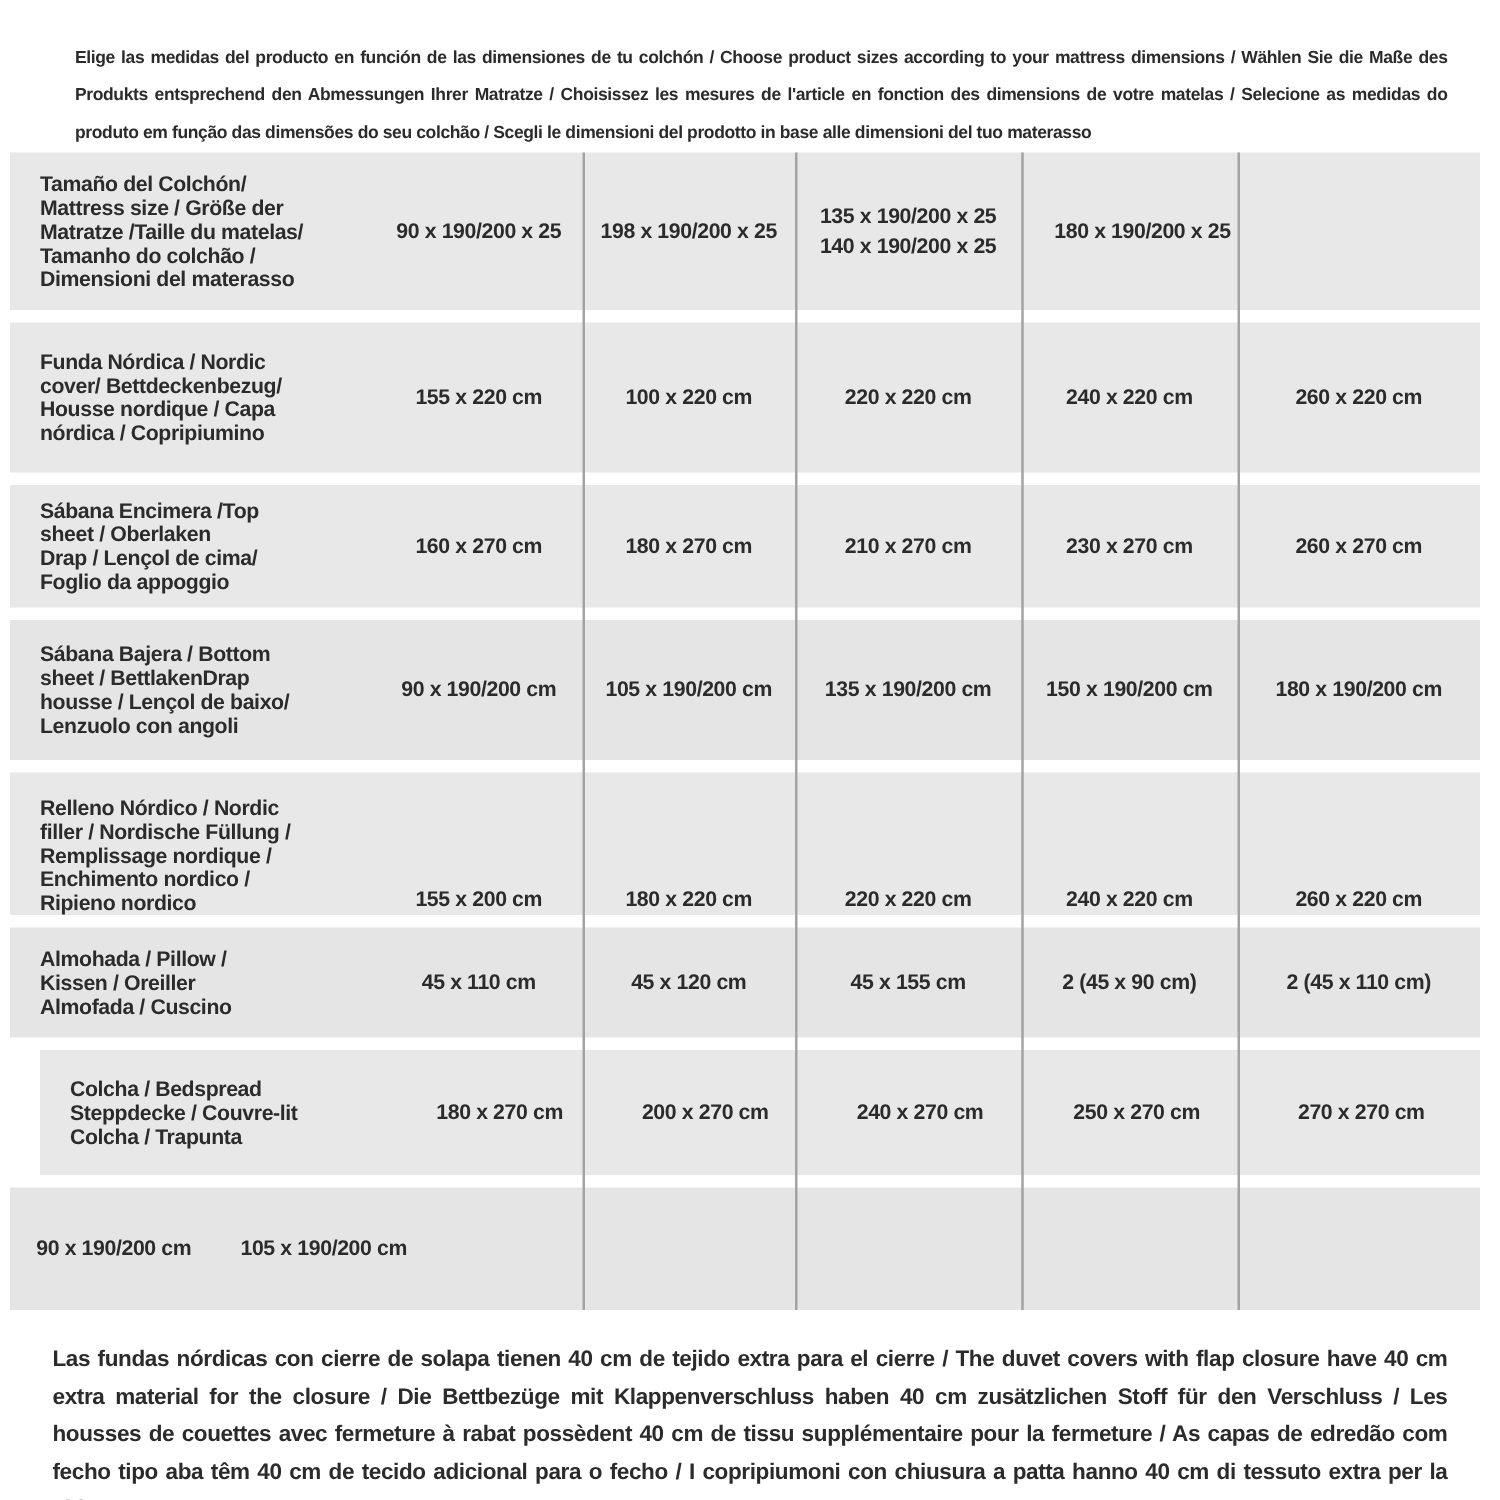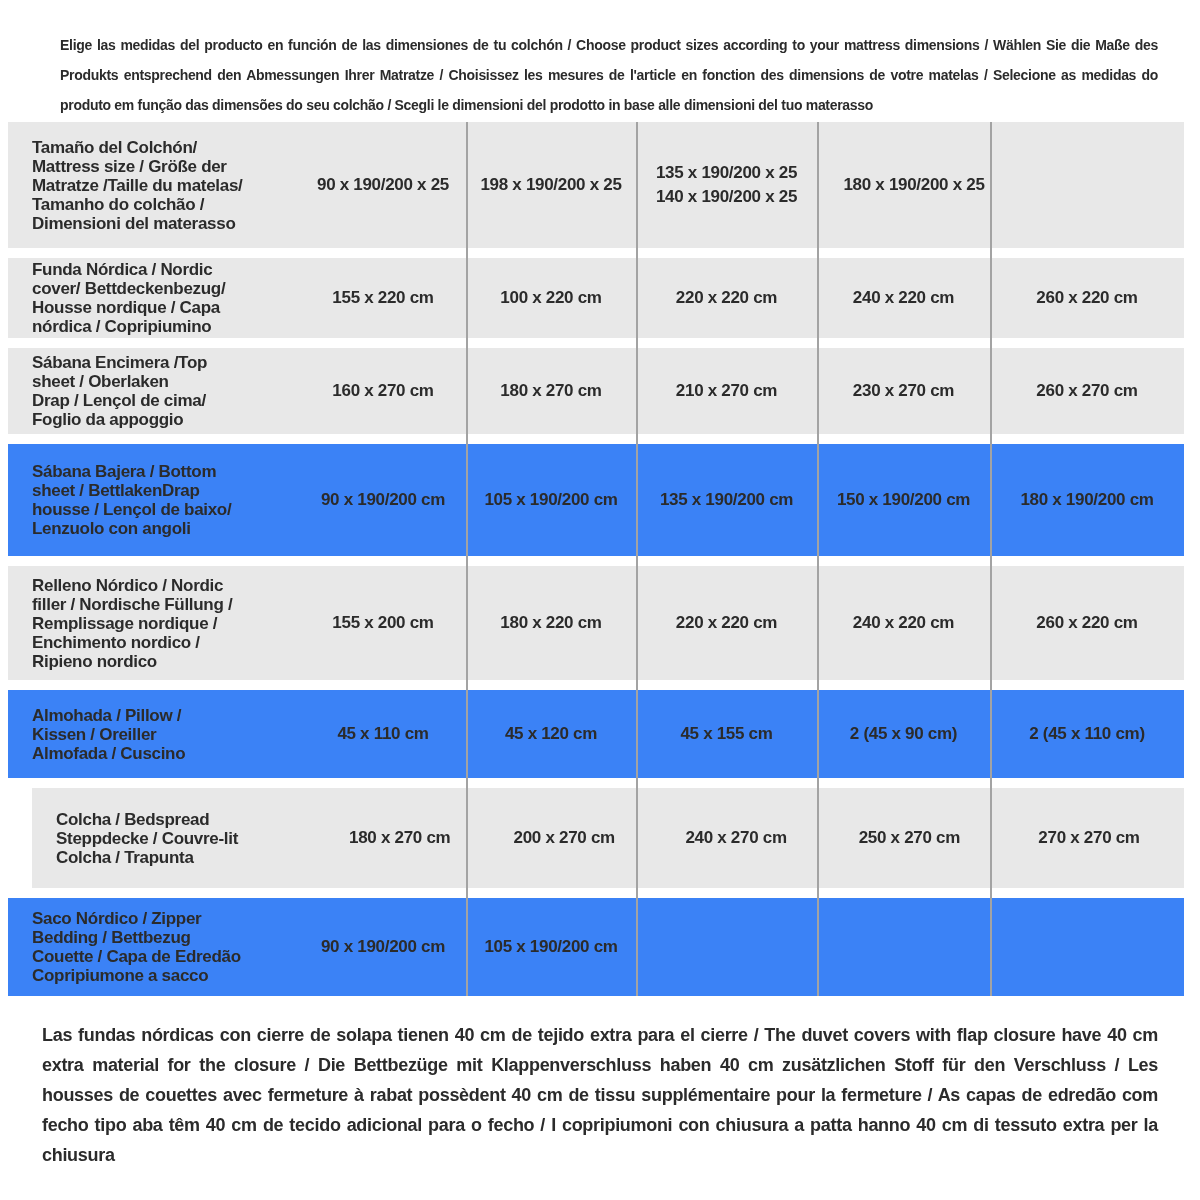--- a/index.html
+++ b/index.html
@@ -47,21 +47,21 @@
   .vline.v4 { left: 982px; }
   .row {
     display: flex;
     align-items: center;
     margin-bottom: 10px;
     position: relative;
     z-index: 1;
   }
   .row:last-child { margin-bottom: 0; }
   .row.gray { background: var(--row-gray); }
-  .row.white { background: #3b82f6; }
+  .row.white { background: #e5e5e5; }
   .cell {
     white-space: pre-line;
     font-size: 17px;
     letter-spacing: -0.3px;
   }
   .cell.label {
     width: 292px;
     padding-left: 24px;
     line-height: 19px;
   }
@@ -101,33 +101,33 @@
 Matratze /Taille du matelas/
 Tamanho do colchão /
 Dimensioni del materasso</div>
     <div class="cell value c1">90 x 190/200 x 25</div>
     <div class="cell value c2">198 x 190/200 x 25</div>
     <div class="cell value c3">135 x 190/200 x 25
 140 x 190/200 x 25</div>
     <div class="cell value c5">180 x 190/200 x 25</div>
   </div>
 
-  <div class="row gray" style="height: 80px;">
+  <div class="row gray" style="height: 120px;">
     <div class="cell label">Funda Nórdica /  Nordic
 cover/ Bettdeckenbezug/
 Housse nordique  / Capa
 nórdica / Copripiumino</div>
     <div class="cell value c1">155 x 220 cm</div>
     <div class="cell value c2">100 x 220 cm</div>
     <div class="cell value c3">220 x 220 cm</div>
     <div class="cell value c4">240 x 220 cm</div>
     <div class="cell value c5">260 x 220 cm</div>
   </div>
 
-  <div class="row gray" style="height: 86px;">
+  <div class="row gray" style="height: 98px;">
     <div class="cell label">Sábana Encimera /Top
 sheet / Oberlaken
 Drap / Lençol de cima/
 Foglio da appoggio</div>
     <div class="cell value c1">160 x 270 cm</div>
     <div class="cell value c2">180 x 270 cm</div>
     <div class="cell value c3">210 x 270 cm</div>
     <div class="cell value c4">230 x 270 cm</div>
     <div class="cell value c5">260 x 270 cm</div>
   </div>
@@ -137,21 +137,21 @@
 sheet / BettlakenDrap
 housse / Lençol de baixo/
 Lenzuolo con angoli</div>
     <div class="cell value c1">90 x 190/200 cm</div>
     <div class="cell value c2">105 x 190/200 cm</div>
     <div class="cell value c3">135 x 190/200 cm</div>
     <div class="cell value c4">150 x 190/200 cm</div>
     <div class="cell value c5">180 x 190/200 cm</div>
   </div>
 
-  <div class="row gray" style="height: 114px;">
+  <div class="row gray" style="height: 114px; align-items: flex-end;">
     <div class="cell label">Relleno Nórdico / Nordic
 filler / Nordische Füllung /
 Remplissage nordique /
 Enchimento nordico /
 Ripieno nordico</div>
     <div class="cell value c1">155 x 200 cm</div>
     <div class="cell value c2">180 x 220 cm</div>
     <div class="cell value c3">220 x 220 cm</div>
     <div class="cell value c4">240 x 220 cm</div>
     <div class="cell value c5">260 x 220 cm</div>
@@ -173,24 +173,20 @@
 Steppdecke / Couvre-lit
 Colcha / Trapunta</div>
     <div class="cell value c1">180 x 270 cm</div>
     <div class="cell value c2">200 x 270 cm</div>
     <div class="cell value c3">240 x 270 cm</div>
     <div class="cell value c4">250 x 270 cm</div>
     <div class="cell value c5">270 x 270 cm</div>
   </div>
 
   <div class="row white" style="height: 98px;">
-    <div class="cell label">Saco Nórdico / Zipper
-Bedding / Bettbezug
-Couette  / Capa de Edredão
-Copripiumone a sacco</div>
     <div class="cell value c1">90 x 190/200 cm</div>
     <div class="cell value c2">105 x 190/200 cm</div>
     <div class="cell value c3"></div>
     <div class="cell value c4"></div>
     <div class="cell value c5"></div>
   </div>
 </div>
   </div>
 
   <p class="footnote">Las fundas nórdicas con cierre de solapa tienen 40 cm de tejido extra para el cierre  /  The duvet covers with flap closure have 40 cm extra material for the closure / Die Bettbezüge mit Klappenverschluss haben 40 cm zusätzlichen Stoff für den Verschluss / Les housses de couettes avec fermeture à rabat possèdent 40 cm de tissu supplémentaire pour la fermeture / As capas de edredão com fecho tipo aba têm 40 cm de tecido adicional para o fecho / I copripiumoni con chiusura a patta hanno 40 cm di tessuto extra per la chiusura</p>

